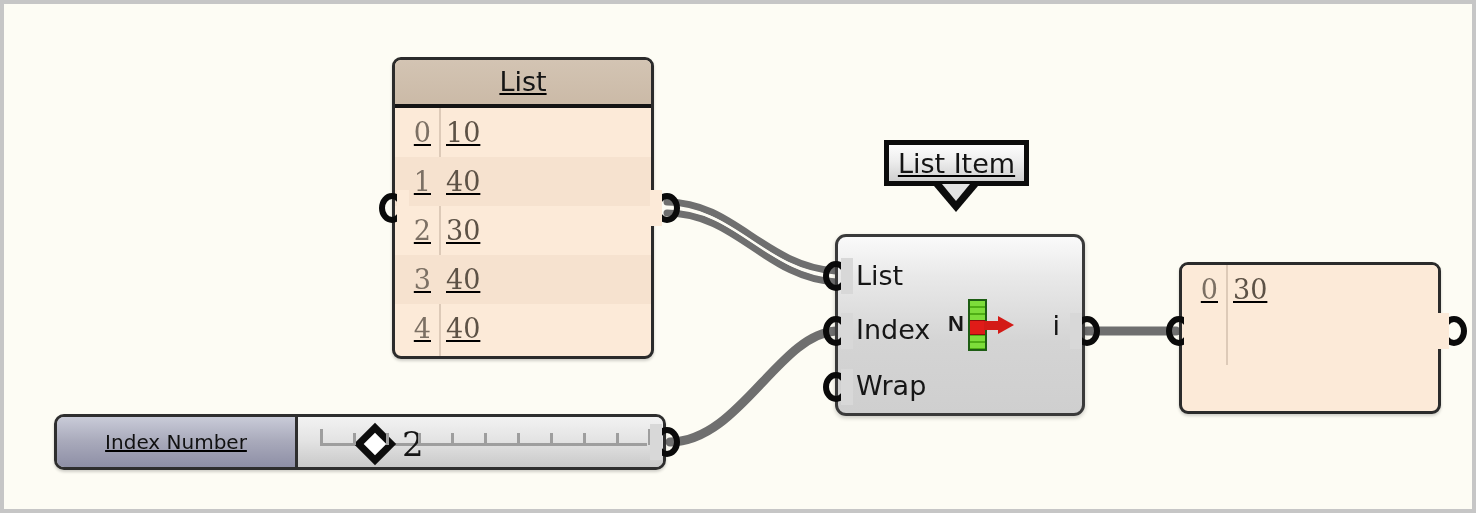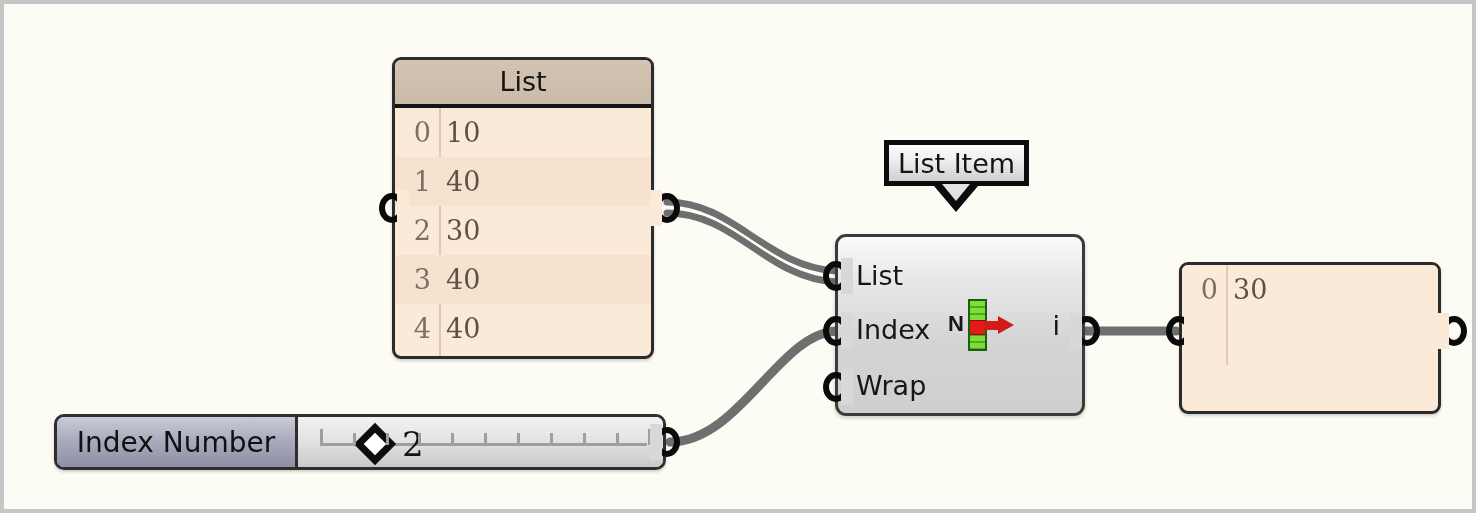--- a/index.html
+++ b/index.html
@@ -5,21 +5,21 @@
   html,body{margin:0;padding:0;background:#ffffff;}
   body{width:1476px;height:513px;font-family:"Liberation Sans",sans-serif;overflow:hidden;}
 
   #canvas{
     position:absolute;left:0;top:0;width:1476px;height:513px;
     box-sizing:border-box;
     border:4px solid #c6c6c6;
     background:#fdfcf4;
   }
 
-  .abs{position:absolute;}
+  .abs{position:absolute;text-decoration:underline;}
 
   
   #title{
     left:760px;top:57px;
     font-size:43px;font-weight:bold;color:#0d0d0d;
     letter-spacing:-0.5px;white-space:nowrap;
     font-family:"Liberation Sans",sans-serif;
   }
 
   
@@ -165,21 +165,21 @@
     box-sizing:border-box;
     border:3px solid #2e2e2e;border-radius:10px;
     background:#e6e6e6;overflow:hidden;display:flex;
     box-shadow:0 2px 3px rgba(0,0,0,.18);
   }
   #slider-name{
     width:238px;height:100%;
     background:linear-gradient(180deg,#c9cbd8 0%,#a9aabb 48%,#8e8fa6 100%);
     border-right:3px solid #2e2e2e;
     display:flex;align-items:center;justify-content:center;
-    font-family:"DejaVu Sans",sans-serif;font-size:28px;color:#111;
+    font-family:"DejaVu Sans",sans-serif;font-size:20px;color:#111;
   }
   #slider-track{
     position:relative;flex:1;height:100%;
     background:linear-gradient(180deg,#f2f2f2 0%,#e4e4e4 45%,#c9c9c9 100%);
   }
   #slider-line{
     position:absolute;left:22px;right:16px;top:26px;height:3px;background:#9e9e9e;
   }
   .tick{position:absolute;width:3px;background:#9e9e9e;}
   #slider-handle{

